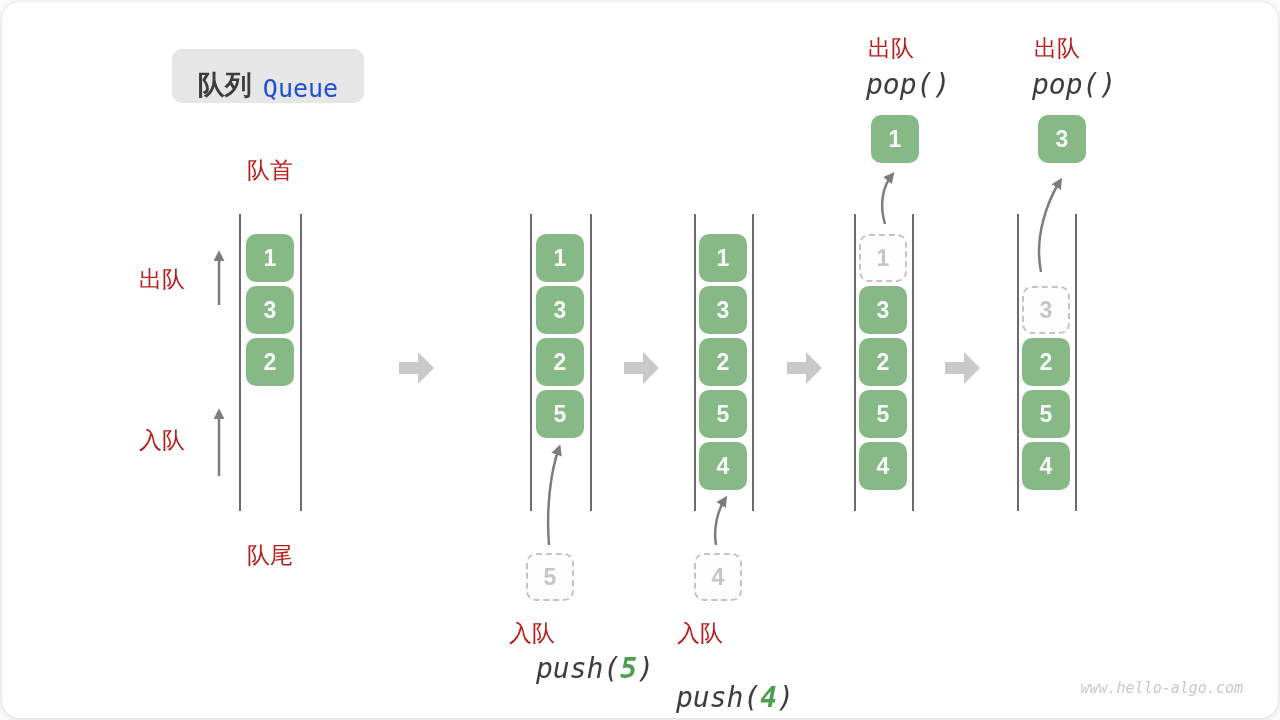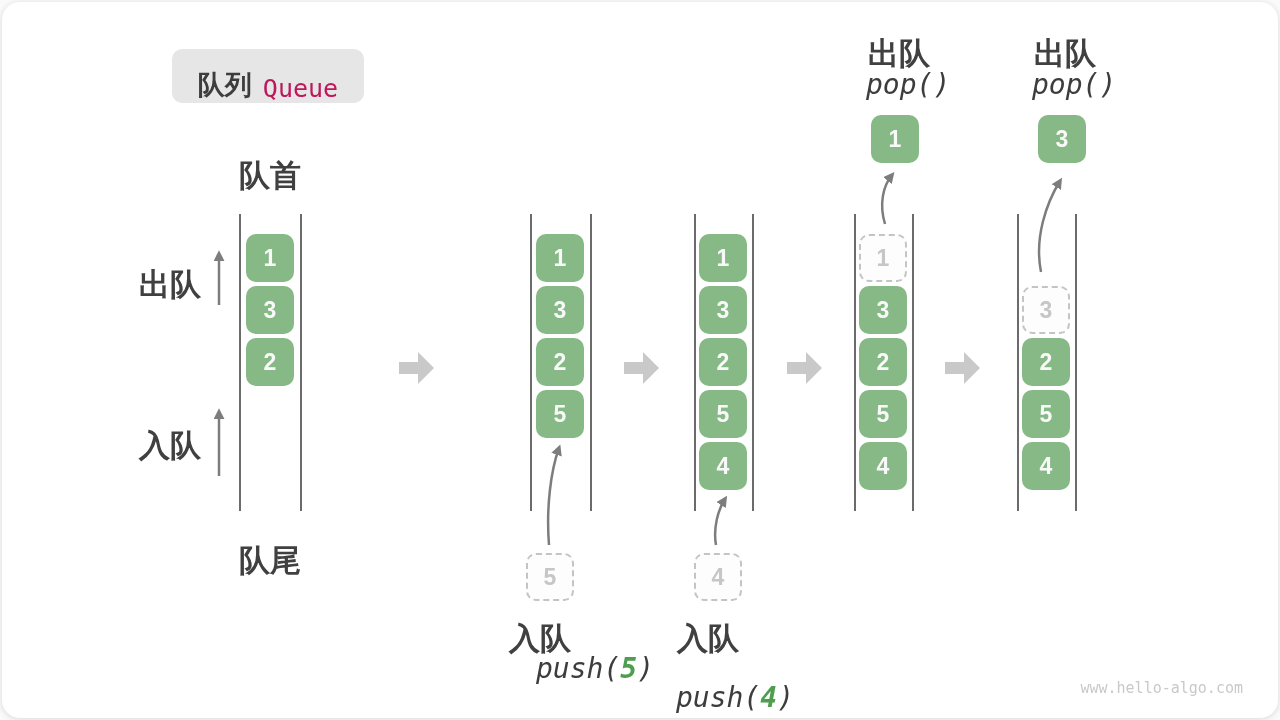--- a/index.html
+++ b/index.html
@@ -11,23 +11,23 @@
     overflow:hidden;
   }
   .overlay { position:absolute; left:0; top:0; width:1280px; height:720px; pointer-events:none; }
 
   .title-box {
     position:absolute; left:170px; top:47px; width:192px; height:54px;
     background:#e6e6e6; border-radius:10px;
     display:flex; align-items:flex-end; justify-content:center; gap:11px;
   }
   .title-zh { font-size:27px; font-weight:700; color:#3d3d3d; }
-  .title-en { font-size:25px; color:#be185d; font-family:"DejaVu Sans Mono",monospace; }
+  .title-en { font-size:25px; color:#1d4ed8; font-family:"DejaVu Sans Mono",monospace; }
 
-  .zh { position:absolute; font-size:31px; font-weight:700; color:#404040; white-space:nowrap; }
+  .zh { position:absolute; font-size:23px; font-weight:400; color:#b91c1c; white-space:nowrap; }
   .mono { position:absolute; font-size:28px; color:#3d3d3d; font-family:"DejaVu Sans Mono",monospace; white-space:nowrap;font-style:italic; }
   .center-q1 { left:222px; width:92px; text-align:center; }
 
   .vline { position:absolute; top:212px; width:1.5px; height:297px; background:#6b6b6b; }
 
   .cell {
     position:absolute; width:48px; height:48px; border-radius:10px;
     background:#87b987; color:#f9f9f9;
     font-size:23px; font-weight:700; line-height:48px; text-align:center;
   }
@@ -40,21 +40,21 @@
 
   .pop-box-1 { left:869px; top:113px; }
   .pop-box-2 { left:1036px; top:113px; }
   .staged-1  { left:524px; top:551px; }
   .staged-2  { left:692px; top:551px; }
 
   .arg-green { color:#4f9e4f; font-weight:700; }
 
   .watermark {
     position:absolute; right:35px; top:677px;
-    font-family:"DejaVu Sans Mono",monospace; font-size:15px; color:#c9c9c9;
+    font-family:"DejaVu Sans Mono",monospace; font-size:15px; color:#c9c9c9;font-style:italic;
   }
 </style>
 </head>
 <body>
 
 <div class="card">
 
   <div class="title-box">
     <span class="title-zh">队列</span>
     <span class="title-en">Queue</span>

